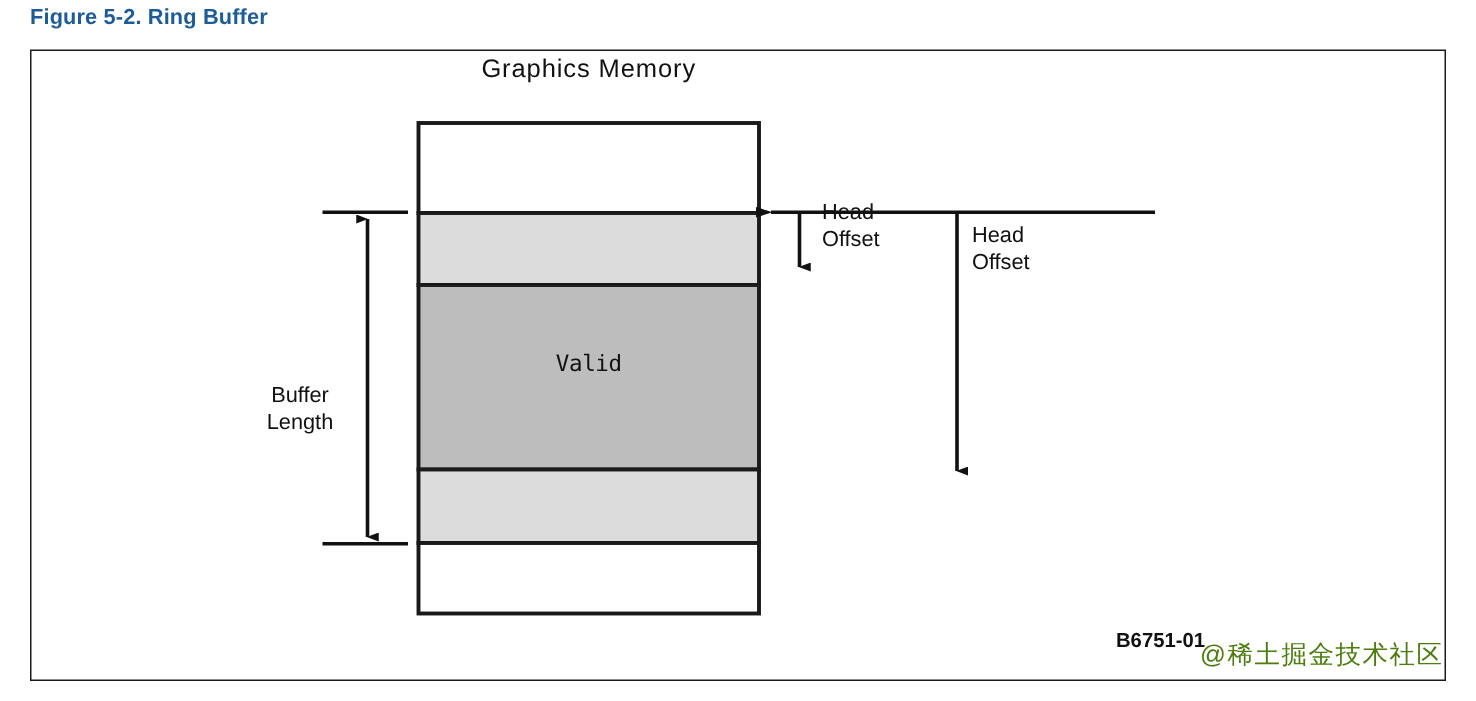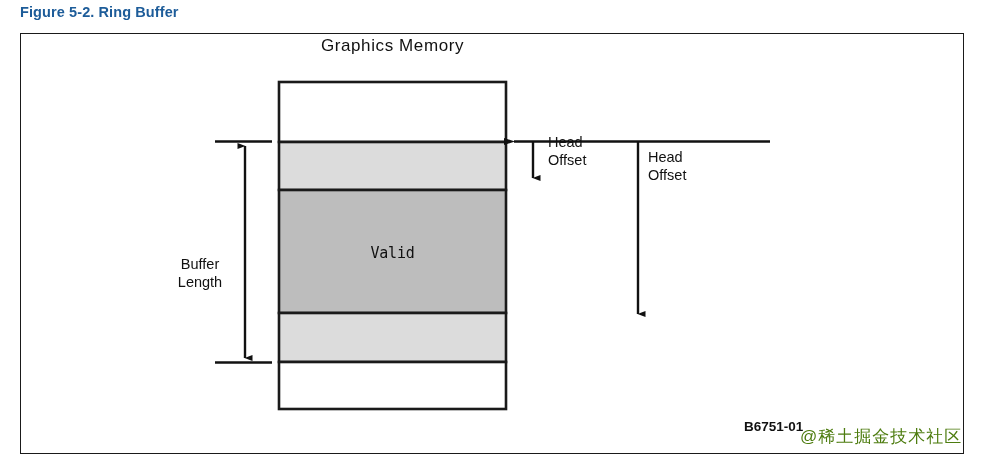--- a/index.html
+++ b/index.html
@@ -80,21 +80,20 @@
     letter-spacing: 0.3px;
   }
   .lbl-valid-instructions {
     left: 279px;
     top: 233px;
     width: 227px;
     text-align: center;
     font-size: 15px;
     font-family: "DejaVu Sans Mono", monospace;
     letter-spacing: -0.2px;
-    margin-top: 11px;
   }
   .lbl-buffer-length {
     left: 160px;
     top: 221px;
     width: 80px;
     text-align: center;
     font-size: 14.5px;
     margin-top: 35px;
   }
   .lbl-starting-address {

